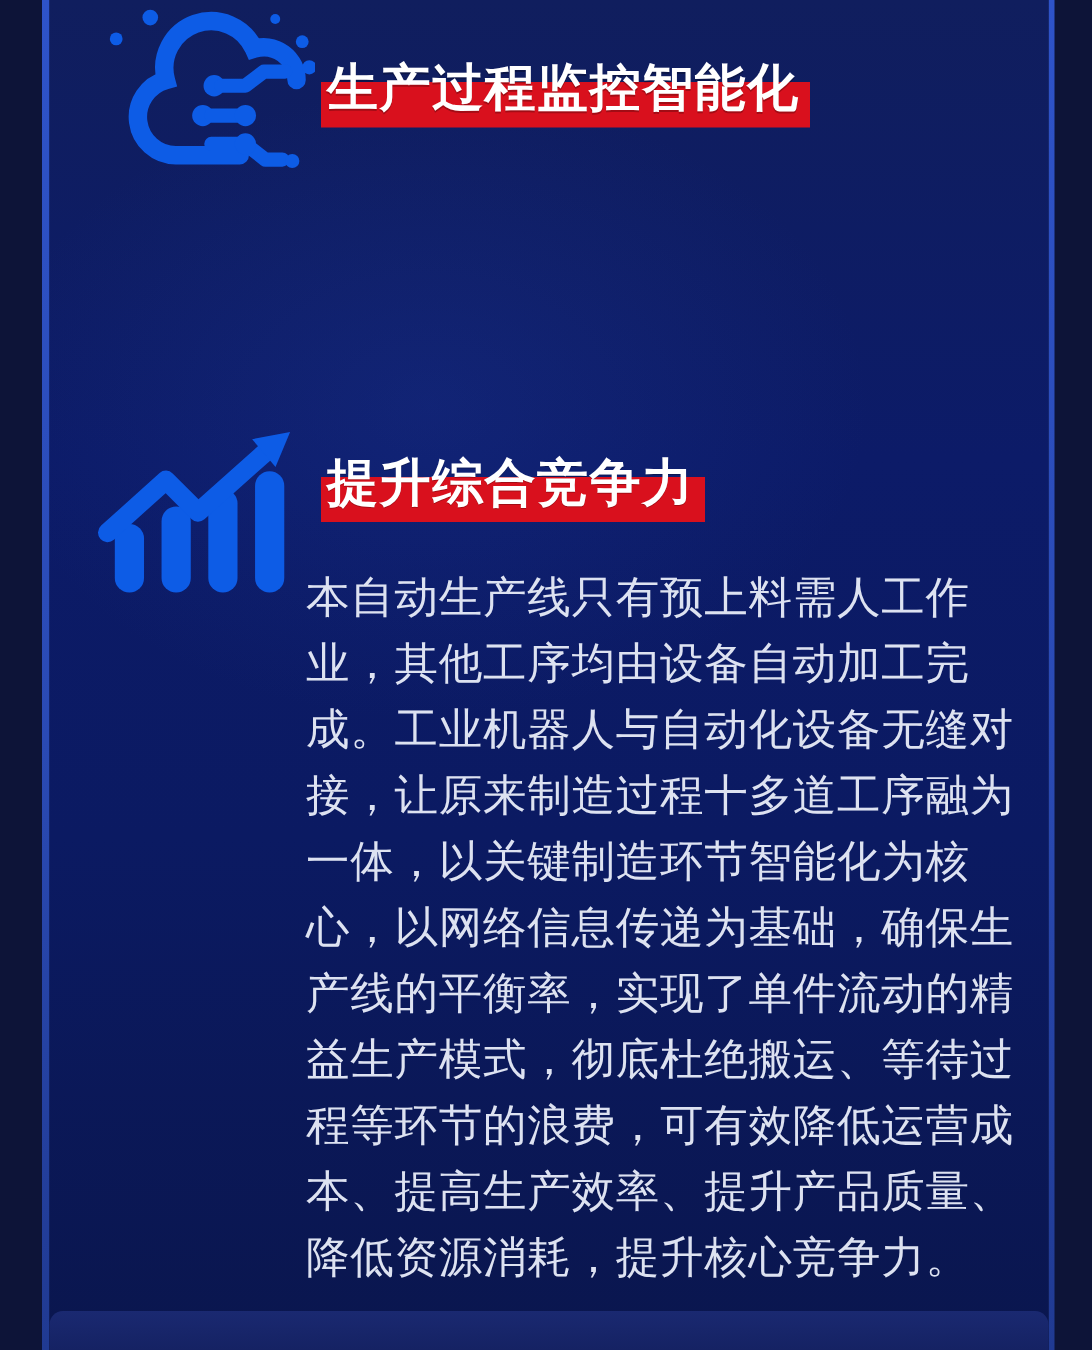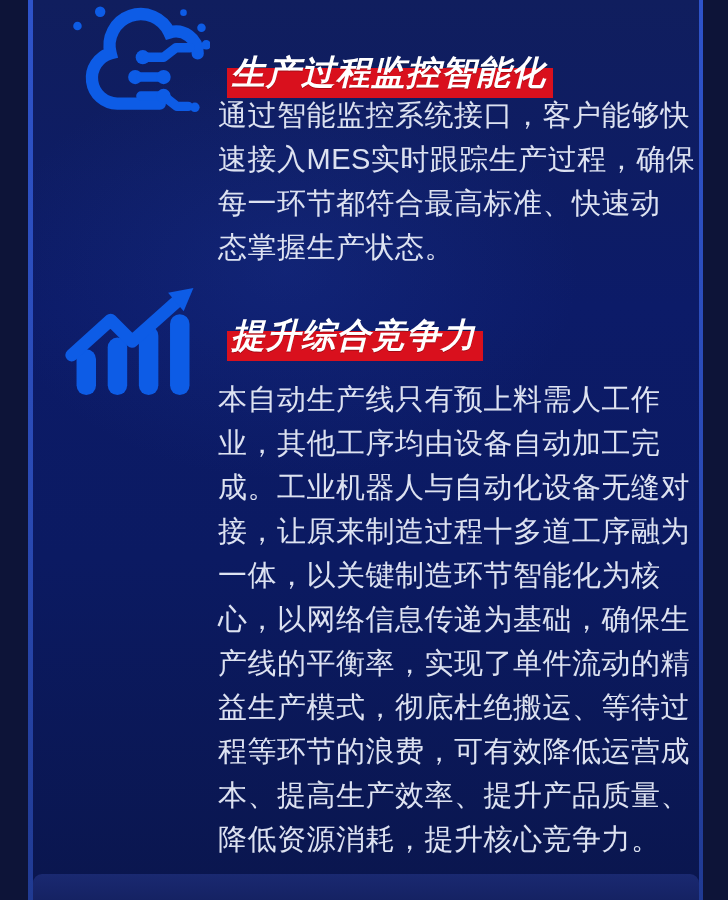--- a/index.html
+++ b/index.html
@@ -39,21 +39,21 @@
     background: linear-gradient(180deg, #1a2971, #152263);
     border-radius: 9px 9px 0 0;
   }
 
   .icon-cell { position: absolute; color: var(--icon-blue, #0d5ce6); }
   .icon-cell svg { display: block; width: 100%; height: 100%; }
 
   #icon-cloud { left: 35px; top: 3px;  width: 142px; height: 114px; }
   #icon-chart { left: 31px; top: 285px; width: 140px; height: 112px; }
 
-  h2.section-heading { position: absolute; margin: 13px; font-style: italic; }
+  h2.section-heading { position: absolute; margin: 0; }
   .title-highlight {
     display: inline-block;
     font-size: 34px;
     font-weight: 700;
     line-height: 1.42;
     letter-spacing: 1px;
     color: var(--title-color, #ffffff);
     padding: 0 7px 2px 4px;
     background-image: linear-gradient(to bottom, rgba(0,0,0,0) 40%, var(--highlight-red, #d9101d) 40%);
     text-shadow: 0 1px 0 rgba(0,0,0,0.25);
@@ -64,21 +64,21 @@
   p.section-body {
     position: absolute; margin: 0;
     width: 484px;
     font-size: 29px;
     line-height: 44px;
     letter-spacing: 0.5px;
     color: var(--body-color, #dde2f1);
     white-space: pre-line;
   }
   #para-1 { left: 185px; top: 93px; }
-  #para-2 { left: 185px; top: 377px; }
+  #para-2 { left: 171px; top: 377px; }
 </style>
 </head>
 <body>
 
 <div class="page">
 
   <div class="edge-strip left"></div>
   <div class="edge-line left"></div>
   <div class="edge-strip right"></div>
   <div class="edge-line right"></div>
@@ -104,24 +104,20 @@
         <circle cx="122" cy="10" r="3.5" fill="currentColor"></circle>
         <circle cx="141" cy="26" r="4.5" fill="currentColor"></circle>
         <circle cx="146" cy="44" r="5" fill="currentColor"></circle>
       </svg>
     </div>
 
     <h2 class="section-heading" id="title-1">
       <span class="title-highlight">生产过程监控智能化</span>
     </h2>
 
-    <p class="section-body" id="para-1">通过智能监控系统接口，客户能够快
-速接入MES实时跟踪生产过程，确保
-每一环节都符合最高标准、快速动
-态掌握生产状态。</p>
 
     <div class="icon-cell" id="icon-chart">
       <svg viewBox="0 0 140 115" xmlns="http://www.w3.org/2000/svg" aria-hidden="true">
 
         <rect x="11" y="66" width="20" height="47" rx="10" fill="currentColor"></rect>
         <rect x="43" y="54" width="20" height="59" rx="10" fill="currentColor"></rect>
         <rect x="75" y="42" width="20" height="71" rx="10" fill="currentColor"></rect>
         <rect x="107" y="30" width="20" height="83" rx="10" fill="currentColor"></rect>
 
         <path d="M 6 72 L 46 36 L 68 58 L 114 17" fill="none" stroke="currentColor" stroke-width="13" stroke-linecap="round" stroke-linejoin="round"></path>

